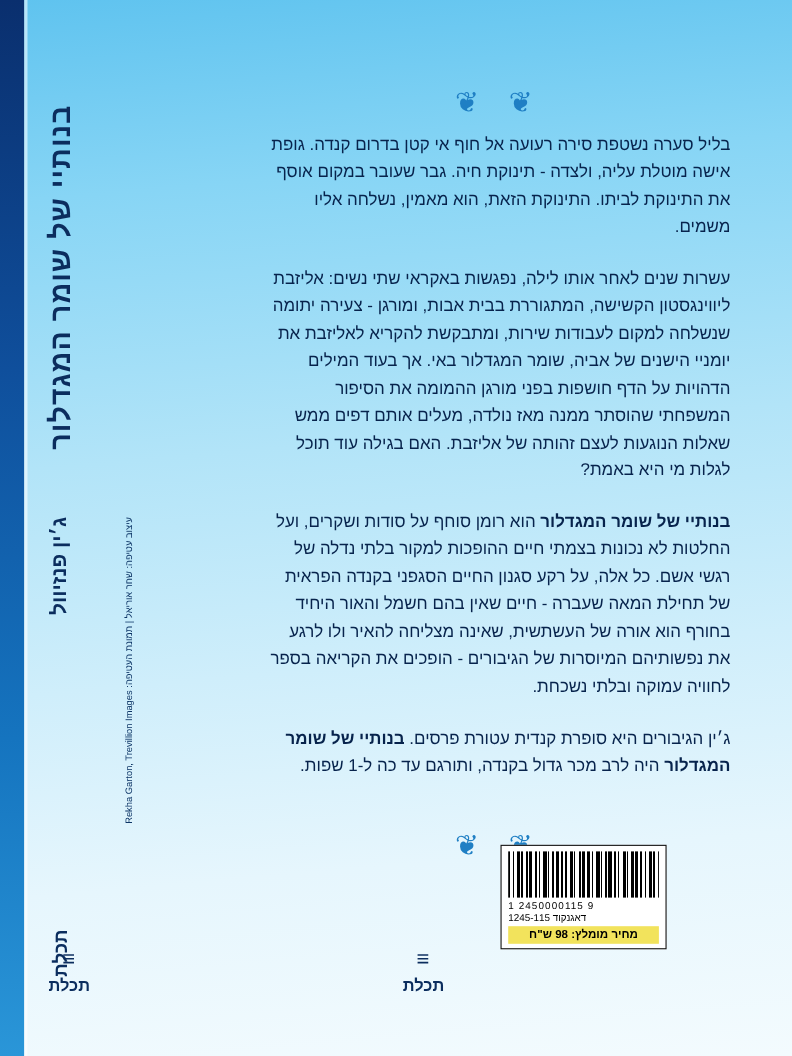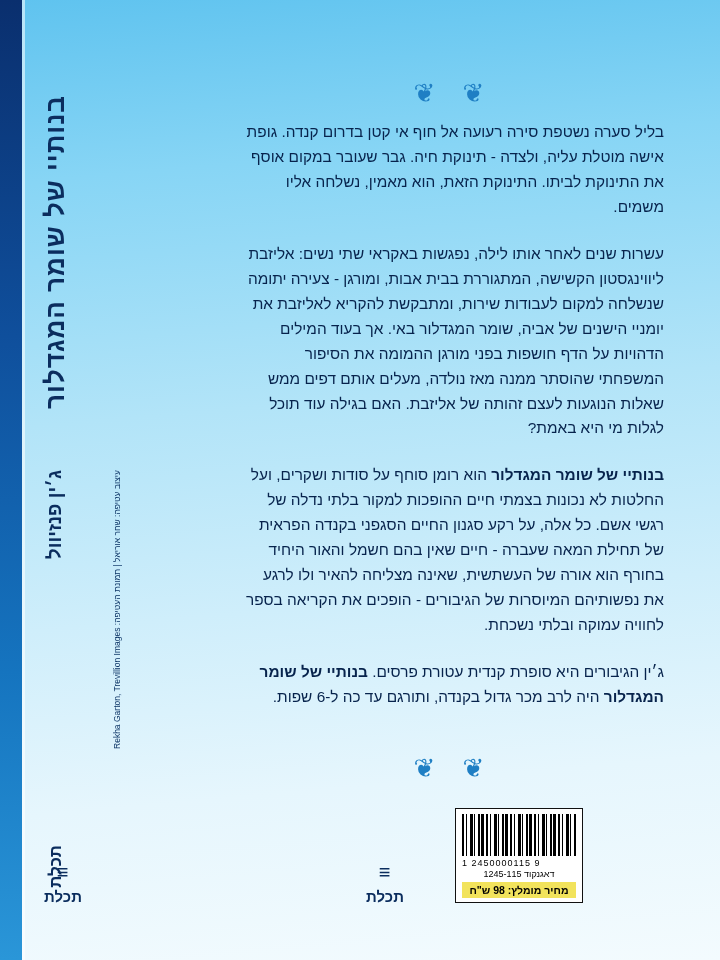--- a/index.html
+++ b/index.html
@@ -142,22 +142,22 @@
     font-weight: bold;
     margin-top: 6px;
   }
   .logo-left { left: 28px; top: 862px; width: 70px; }
   .logo-center { left: 350px; top: 862px; width: 70px; }
 
   
   .barcode-box {
     position: absolute;
     left: 455px;
-    top: 808px;
-    width: 128px;
+    top: 768px;
+    width: 151px;
     background: #ffffff;
     border: 1px solid #111;
     padding: 5px 6px 4px 6px;
     box-sizing: border-box;
   }
   .bars {
     height: 42px;
     width: 100%;
     background-image: repeating-linear-gradient(90deg,
       #000 0px, #000 2px, #fff 2px, #fff 4px,
@@ -170,21 +170,21 @@
   .barcode-num {
     font-size: 9px;
     text-align: left;
     margin-top: 2px;
     color: #000;
     font-family: "Liberation Sans", sans-serif;
     letter-spacing: 1px;
   }
   .barcode-sub {
     font-size: 9px;
-    text-align: center;
+    text-align: left;
     direction: rtl;
     color: #000;
     margin-top: 1px;
   }
   .price-bar {
     margin-top: 3px;
     background: #f2e35c;
     text-align: center;
     font-size: 10.5px;
     font-weight: bold;
@@ -208,21 +208,21 @@
   </div>
 
   <div class="credit">עיצוב עטיפה: שחר אוריאל | תמונת העטיפה: Rekha Garton, Trevillion Images</div>
 
   <div class="ornament ornament-top">❦ ❦</div>
 
   <div class="blurb">
     <p>בליל סערה נשטפת סירה רעועה אל חוף אי קטן בדרום קנדה. גופת אישה מוטלת עליה, ולצדה - תינוקת חיה. גבר שעובר במקום אוסף את התינוקת לביתו. התינוקת הזאת, הוא מאמין, נשלחה אליו משמים.</p>
     <p>עשרות שנים לאחר אותו לילה, נפגשות באקראי שתי נשים: אליזבת ליווינגסטון הקשישה, המתגוררת בבית אבות, ומורגן - צעירה יתומה שנשלחה למקום לעבודות שירות, ומתבקשת להקריא לאליזבת את יומניי הישנים של אביה, שומר המגדלור באי. אך בעוד המילים הדהויות על הדף חושפות בפני מורגן ההמומה את הסיפור המשפחתי שהוסתר ממנה מאז נולדה, מעלים אותם דפים ממש שאלות הנוגעות לעצם זהותה של אליזבת. האם בגילה עוד תוכל לגלות מי היא באמת?</p>
     <p><b>בנותיי של שומר המגדלור</b><span> הוא רומן סוחף על סודות ושקרים, ועל החלטות לא נכונות בצמתי חיים ההופכות למקור בלתי נדלה של רגשי אשם. כל אלה, על רקע סגנון החיים הסגפני בקנדה הפראית של תחילת המאה שעברה - חיים שאין בהם חשמל והאור היחיד בחורף הוא אורה של העשתשית, שאינה מצליחה להאיר ולו לרגע את נפשותיהם המיוסרות של הגיבורים - הופכים את הקריאה בספר לחוויה עמוקה ובלתי נשכחת.</span></p>
-    <p><span>ג׳ין הגיבורים היא סופרת קנדית עטורת פרסים. </span><b>בנותיי של שומר המגדלור</b><span> היה לרב מכר גדול בקנדה, ותורגם עד כה ל-6 שפות.</span></p>
+    <p><span>ג׳ין הגיבורים היא סופרת קנדית עטורת פרסים. </span><b>בנותיי של שומר המגדלור</b><span> היה לרב מכר גדול בקנדה, ותורגם עד כה ל-1 שפות.</span></p>
   </div>
 
   <div class="ornament ornament-bottom">❦ ❦</div>
 
   <div class="logo logo-left">
     <div class="mark">≡</div>
     <div class="name">תכלת</div>
   </div>
 
   <div class="logo logo-center">

